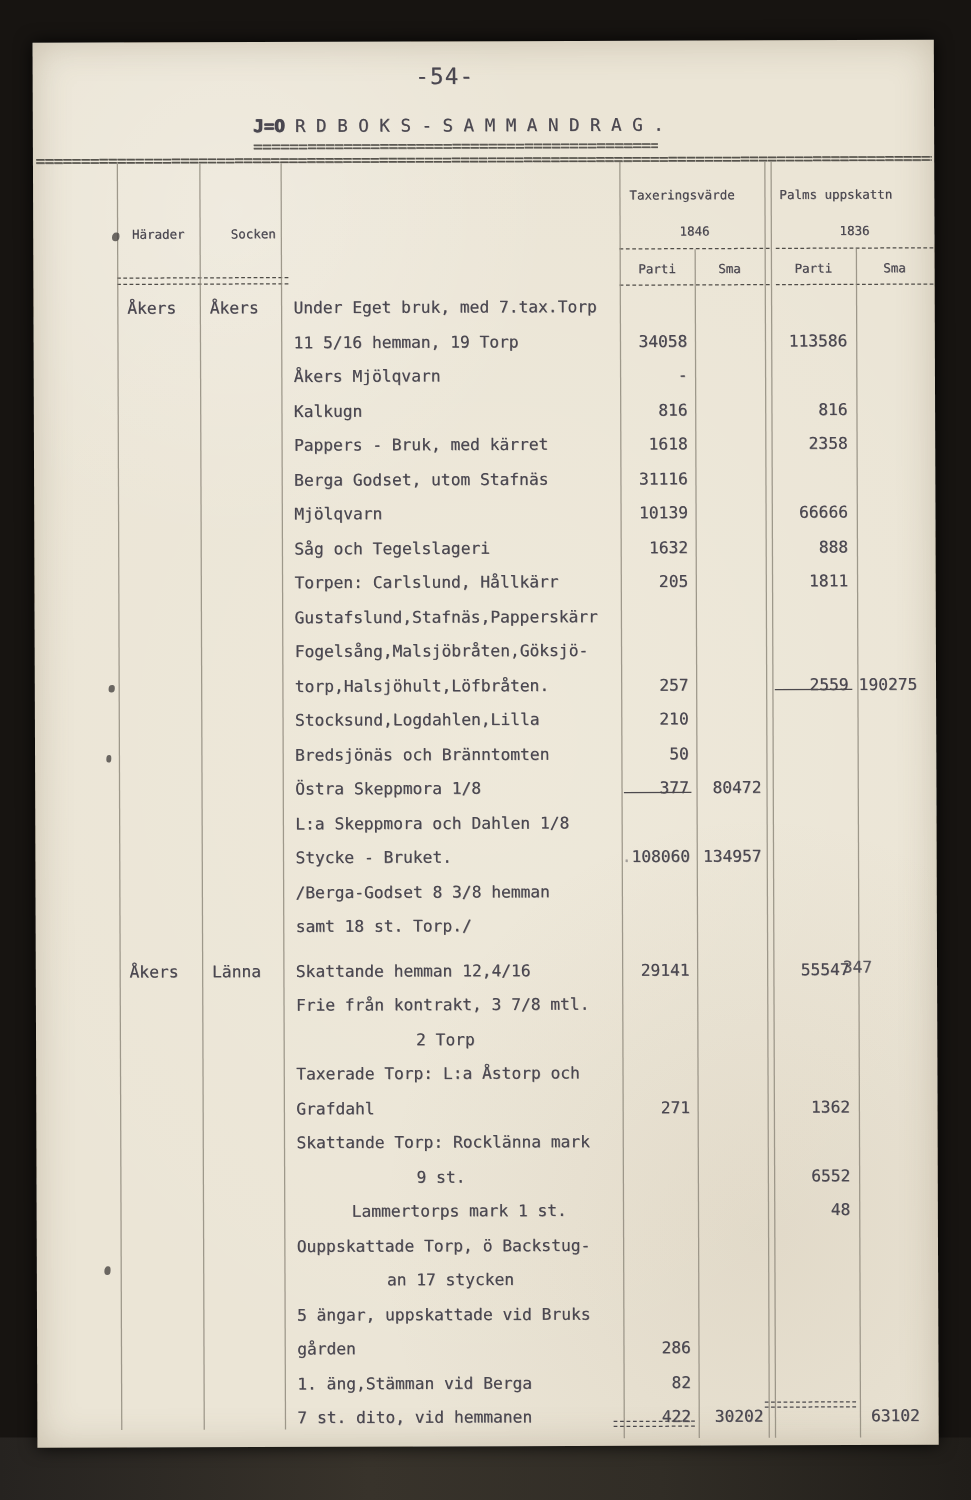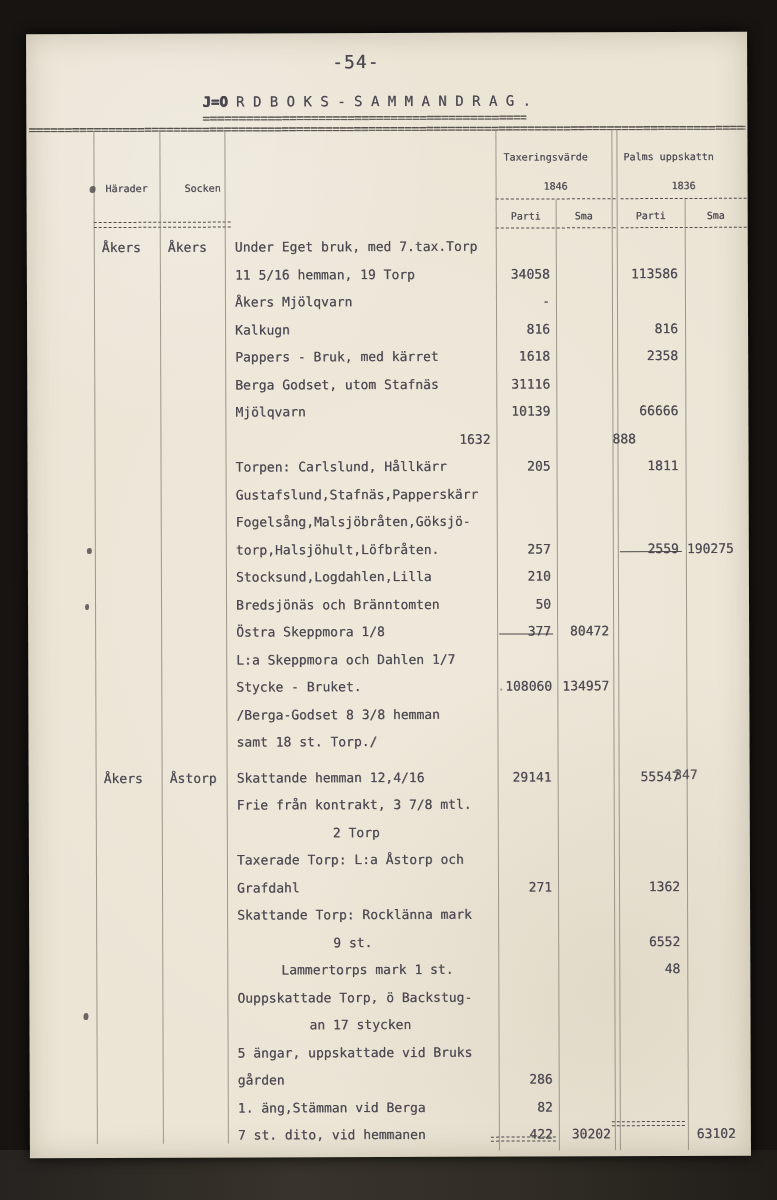--- a/index.html
+++ b/index.html
@@ -193,20 +193,21 @@
         <div class="cell c-d">Mjölqvarn</div>
         <div class="cell c-p46">10139</div>
         <div class="cell c-s46"></div>
         <div class="cell c-gap"></div>
         <div class="cell c-p36">66666</div>
         <div class="cell c-s36"></div>
       </div>
       <div class="row">
         <div class="cell c-h"></div>
         <div class="cell c-s"></div>
+        <div class="cell c-d">Såg och Tegelslageri</div>
         <div class="cell c-p46">1632</div>
         <div class="cell c-s46"></div>
         <div class="cell c-gap"></div>
         <div class="cell c-p36">888</div>
         <div class="cell c-s36"></div>
       </div>
       <div class="row">
         <div class="cell c-h"></div>
         <div class="cell c-s"></div>
         <div class="cell c-d">Torpen: Carlslund, Hållkärr</div>
@@ -272,21 +273,21 @@
         <div class="cell c-d">Östra Skeppmora 1/8</div>
         <div class="cell c-p46 u-line">377</div>
         <div class="cell c-s46">80472</div>
         <div class="cell c-gap"></div>
         <div class="cell c-p36"></div>
         <div class="cell c-s36"></div>
       </div>
       <div class="row">
         <div class="cell c-h"></div>
         <div class="cell c-s"></div>
-        <div class="cell c-d">L:a Skeppmora och Dahlen 1/7</div>
+        <div class="cell c-d">L:a Skeppmora och Dahlen 1/8</div>
         <div class="cell c-p46"></div>
         <div class="cell c-s46"></div>
         <div class="cell c-gap"></div>
         <div class="cell c-p36"></div>
         <div class="cell c-s36"></div>
       </div>
       <div class="row">
         <div class="cell c-h"></div>
         <div class="cell c-s"></div>
         <div class="cell c-d">Stycke - Bruket.</div>
@@ -311,21 +312,21 @@
         <div class="cell c-s"></div>
         <div class="cell c-d">samt 18 st. Torp./</div>
         <div class="cell c-p46"></div>
         <div class="cell c-s46"></div>
         <div class="cell c-gap"></div>
         <div class="cell c-p36"></div>
         <div class="cell c-s36"></div>
       </div>
       <div class="row gap">
         <div class="cell c-h">Åkers</div>
-        <div class="cell c-s">Åstorp</div>
+        <div class="cell c-s">Länna</div>
         <div class="cell c-d">Skattande hemman 12,4/16</div>
         <div class="cell c-p46">29141</div>
         <div class="cell c-s46"></div>
         <div class="cell c-gap"></div>
         <div class="cell c-p36">55<span class="ot">547<span class="ot-b">347</span></span></div>
         <div class="cell c-s36"></div>
       </div>
       <div class="row">
         <div class="cell c-h"></div>
         <div class="cell c-s"></div>

